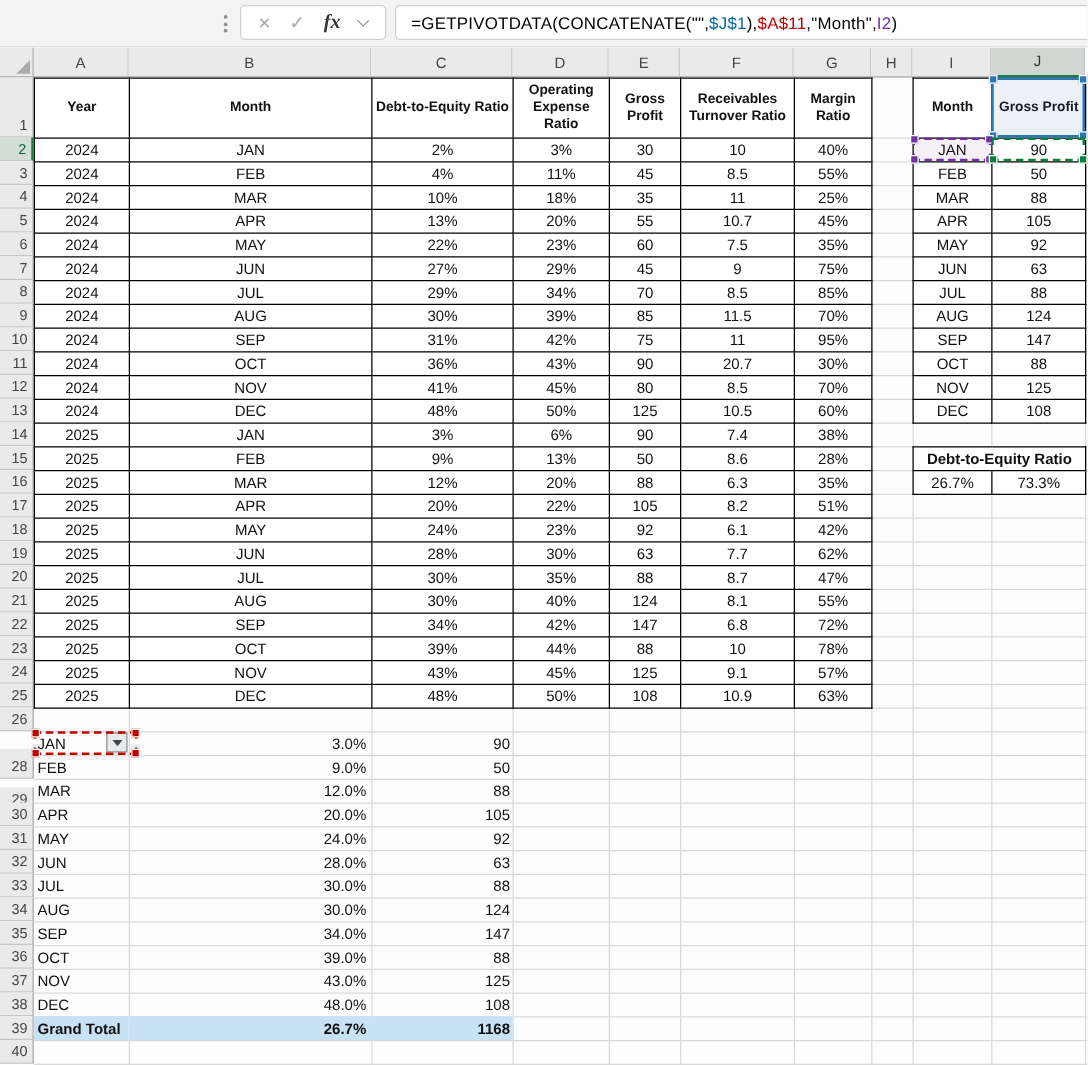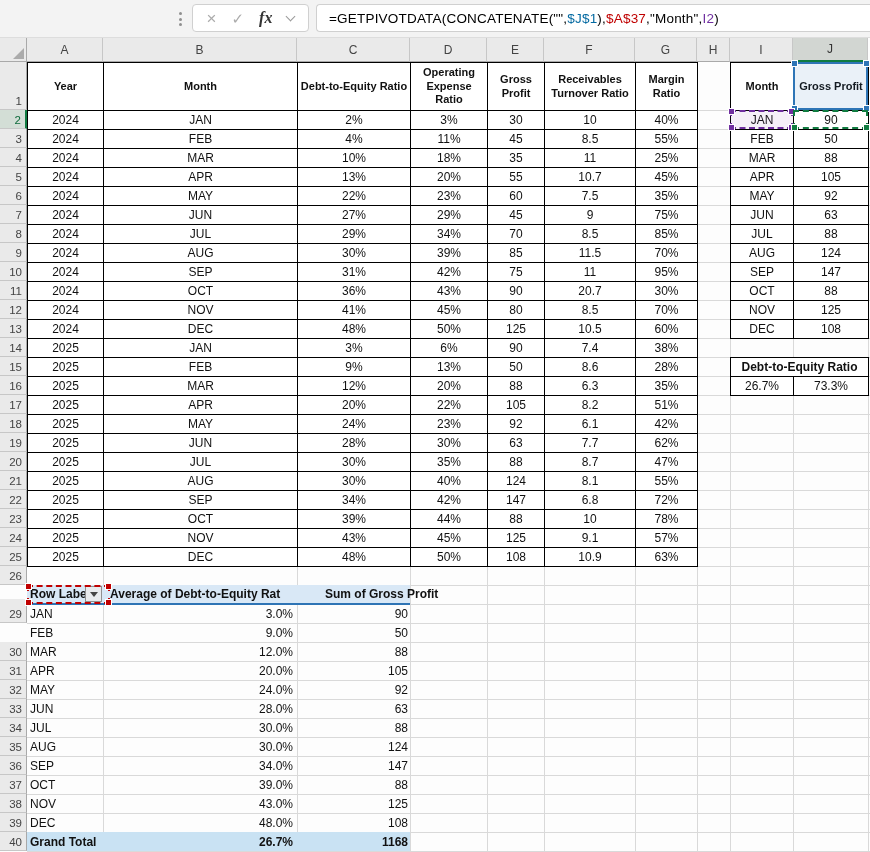--- a/index.html
+++ b/index.html
@@ -70,21 +70,21 @@
         <i></i>
         <i></i>
         <i></i>
       </div>
     <div class="fxbox">
       <span class="icox">×</span>
       <span class="icochk">✓</span>
       <span class="fx">fx</span>
       <span class="chev sm"></span>
     </div>
-    <div class="finput" id="formula-text"><span style="color:#000000">=GETPIVOTDATA(CONCATENATE("",</span><span style="color:#0369a1">$J$1</span><span style="color:#000000">),</span><span style="color:#C00000">$A$37</span><span style="color:#000000">,"Month",</span><span style="color:#7030A0">I2</span><span style="color:#000000">)</span></div>
+    <div class="finput" id="formula-text"><span style="color:#000000">=GETPIVOTDATA(CONCATENATE("",</span><span style="color:#0369a1">$J$1</span><span style="color:#000000">),</span><span style="color:#C00000">$A$11</span><span style="color:#000000">,"Month",</span><span style="color:#7030A0">I2</span><span style="color:#000000">)</span></div>
   </div>
 
   <div class="sheet">
     <div id="gridlines">
         <div class="gl" style="left:103px;top:24px;width:1px;height:790px"></div>
         <div class="gl" style="left:297px;top:24px;width:1px;height:790px"></div>
         <div class="gl" style="left:410px;top:24px;width:1px;height:790px"></div>
         <div class="gl" style="left:487px;top:24px;width:1px;height:790px"></div>
         <div class="gl" style="left:544px;top:24px;width:1px;height:790px"></div>
         <div class="gl" style="left:635px;top:24px;width:1px;height:790px"></div>
@@ -170,21 +170,21 @@
         <div class="rowh" style="top:395px;height:19px">19</div>
         <div class="rowh" style="top:414px;height:19px">20</div>
         <div class="rowh" style="top:433px;height:19px">21</div>
         <div class="rowh" style="top:452px;height:19px">22</div>
         <div class="rowh" style="top:471px;height:19px">23</div>
         <div class="rowh" style="top:490px;height:19px">24</div>
         <div class="rowh" style="top:509px;height:19px">25</div>
         <div class="rowh" style="top:528px;height:19px">26</div>
         <div class="rowh" style="top:561px;height:19px">27</div>
         <div class="rowh" style="top:566px;height:19px">28</div>
-        <div class="rowh" style="top:566px;height:19px">29</div>
+        <div class="rowh" style="top:592px;height:19px">29</div>
         <div class="rowh" style="top:604px;height:19px">30</div>
         <div class="rowh" style="top:623px;height:19px">31</div>
         <div class="rowh" style="top:642px;height:19px">32</div>
         <div class="rowh" style="top:661px;height:19px">33</div>
         <div class="rowh" style="top:680px;height:19px">34</div>
         <div class="rowh" style="top:699px;height:19px">35</div>
         <div class="rowh" style="top:718px;height:19px">36</div>
         <div class="rowh" style="top:737px;height:19px">37</div>
         <div class="rowh" style="top:756px;height:19px">38</div>
         <div class="rowh" style="top:775px;height:19px">39</div>
@@ -504,25 +504,20 @@
             </tr>
           </tbody>
         </table>
         <table class="pv" style="left:27px;top:547px;width:383px">
           <colgroup>
             <col style="width:76px">
             <col style="width:194px">
             <col style="width:113px">
           </colgroup>
           <tbody>
-            <tr class="phdr">
-              <td>Row Labe</td>
-              <td class="c2">Average of Debt-to-Equity Rat</td>
-              <td class="c3">Sum of Gross Profit</td>
-            </tr>
             <tr>
               <td>JAN</td>
               <td class="num">3.0%</td>
               <td class="num2">90</td>
             </tr>
             <tr>
               <td>FEB</td>
               <td class="num">9.0%</td>
               <td class="num2">50</td>
             </tr>

